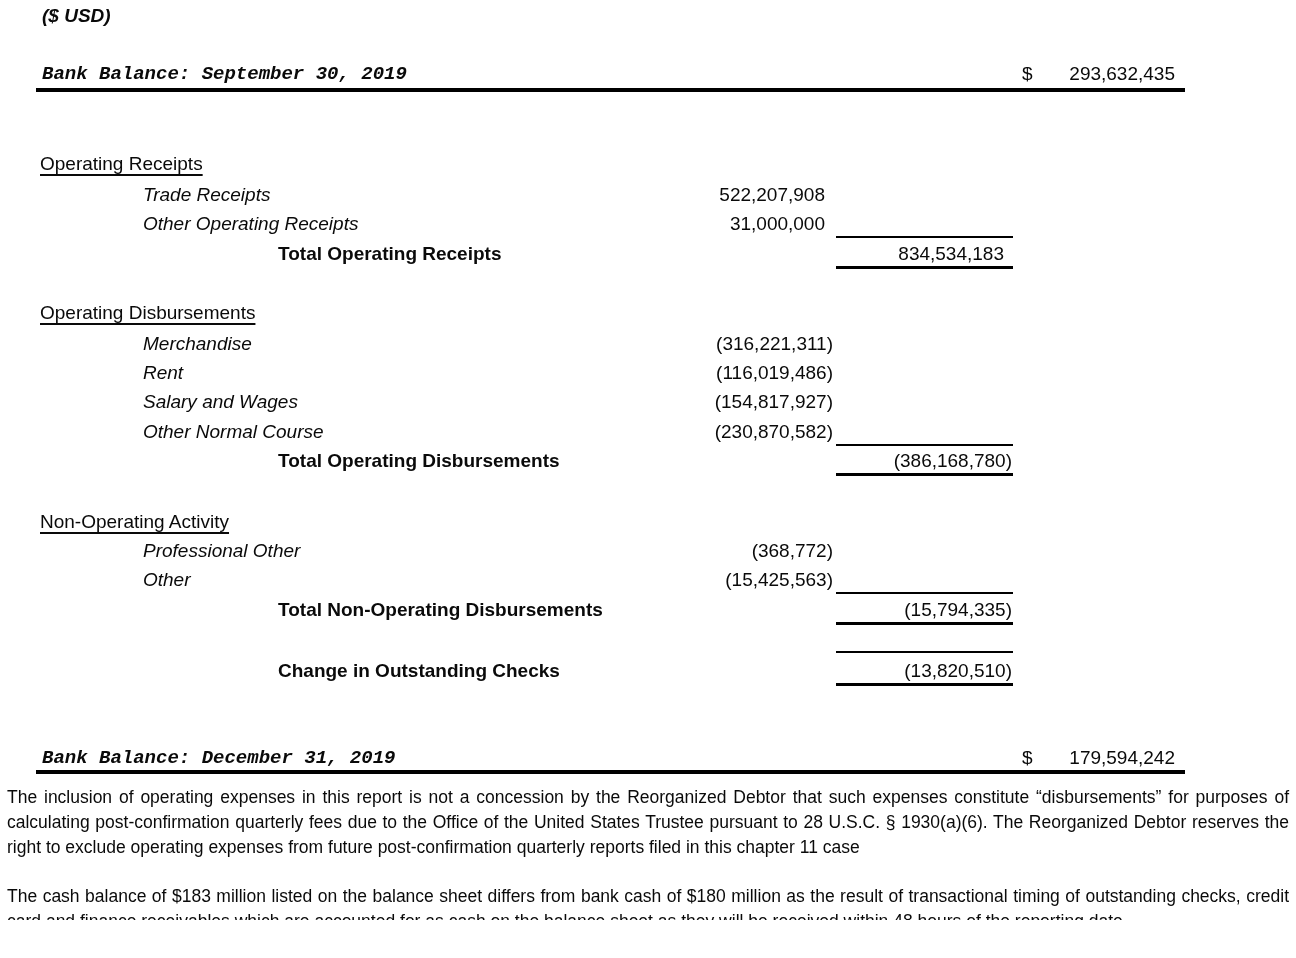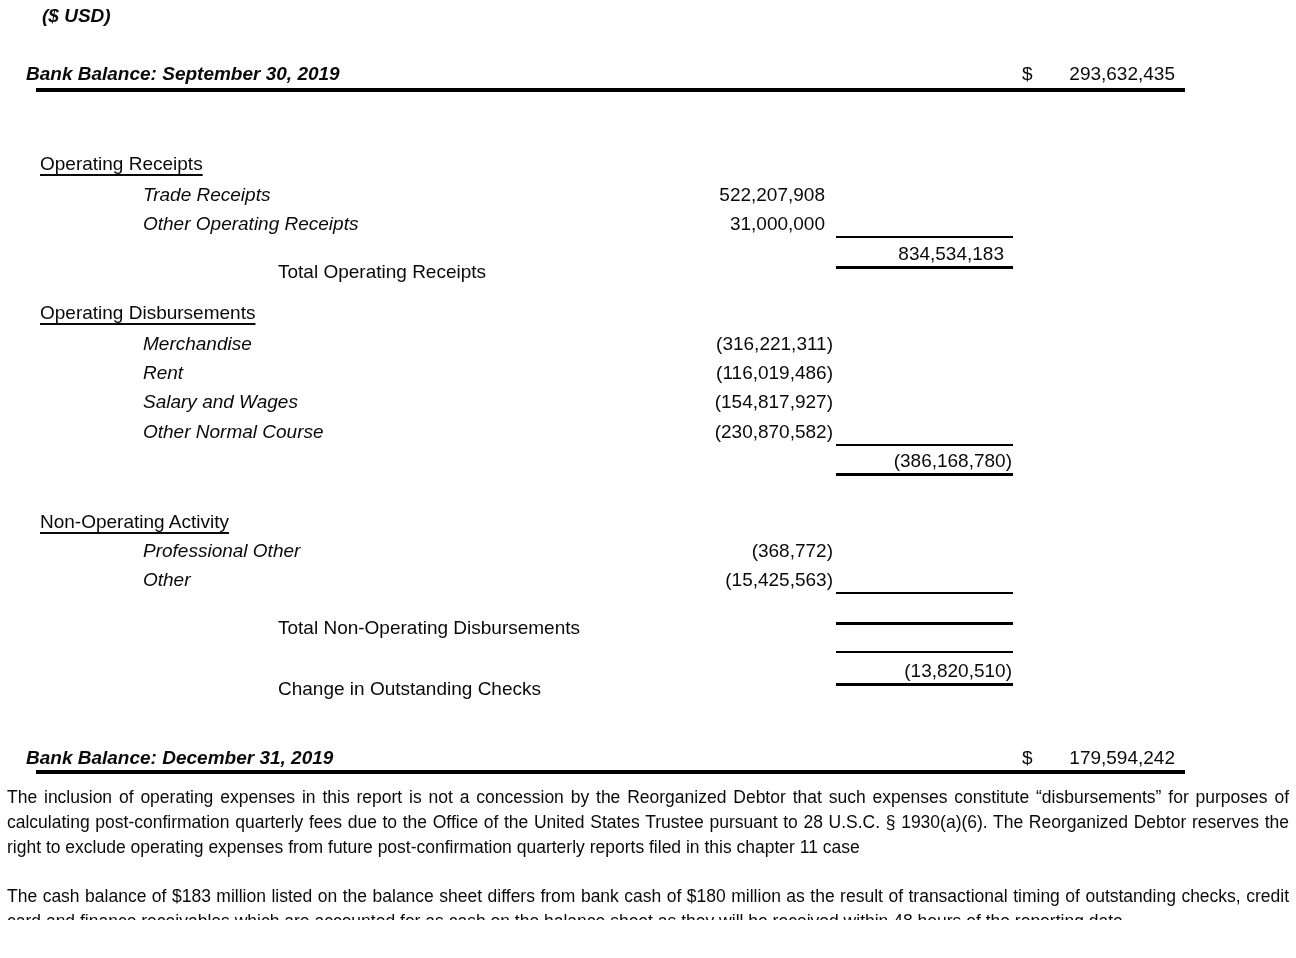--- a/index.html
+++ b/index.html
@@ -10,22 +10,22 @@
     -webkit-font-smoothing: antialiased;
   }
   .page { position: absolute; inset: 0; width: 1296px; height: 920px; overflow: hidden; }
 
   .abs { position: absolute; white-space: nowrap; font-size: 19px; line-height: 24px; }
 
   
   .note        { left: 42px;  font-style: italic; font-weight: 700; }
   .sec-head    { left: 40px;  text-decoration: underline; text-decoration-thickness: 2px; text-underline-offset: 4px; }
   .item-label  { left: 143px; font-style: italic; }
-  .total-label { left: 278px; font-weight: 400; margin-top: 18px; }
-  .bal-label   { left: 26px;  font-style: italic; font-weight: 700; }
+  .total-label { left: 278px; font-weight: 700; }
+  .bal-label   { left: 42px;  font-style: italic; font-weight: 700; font-family: Liberation Mono, monospace; }
 
   
   .val1 { right: 463px; width: 240px; text-align: right; }
   .val2 { right: 284px; width: 240px; text-align: right; }
   .pos  { padding-right: 8px; }
 
   
   .dollar     { left: 1022px; }
   .bal-amount { right: 121px; width: 170px; text-align: right; }
 
@@ -74,33 +74,35 @@
   <div class="abs item-label" style="top:361px">Rent</div>
   <div class="abs val1" style="top:361px">(116,019,486)</div>
 
   <div class="abs item-label" style="top:390px">Salary and Wages</div>
   <div class="abs val1" style="top:390px">(154,817,927)</div>
 
   <div class="abs item-label" style="top:420px">Other Normal Course</div>
   <div class="abs val1" style="top:420px">(230,870,582)</div>
 
   <div class="rule-thin" style="top:444px"></div>
+  <div class="abs total-label" style="top:449px">Total Operating Disbursements</div>
   <div class="abs val2" style="top:449px">(386,168,780)</div>
   <div class="rule-thin-btm" style="top:473px"></div>
 
   <div class="abs sec-head" style="top:510px">Non-Operating Activity</div>
 
   <div class="abs item-label" style="top:539px">Professional Other</div>
   <div class="abs val1" style="top:539px">(368,772)</div>
 
   <div class="abs item-label" style="top:568px">Other</div>
   <div class="abs val1" style="top:568px">(15,425,563)</div>
 
   <div class="rule-thin" style="top:592px"></div>
   <div class="abs total-label" style="top:598px">Total Non-Operating Disbursements</div>
+  <div class="abs val2" style="top:598px">(15,794,335)</div>
   <div class="rule-thin-btm" style="top:622px"></div>
 
   <div class="rule-thin" style="top:651px"></div>
   <div class="abs total-label" style="top:659px">Change in Outstanding Checks</div>
   <div class="abs val2" style="top:659px">(13,820,510)</div>
   <div class="rule-thin-btm" style="top:683px"></div>
 
   <div class="abs bal-label" style="top:746px">Bank Balance: December 31, 2019</div>
   <div class="abs dollar" style="top:746px">$</div>
   <div class="abs bal-amount" style="top:746px">179,594,242</div>

